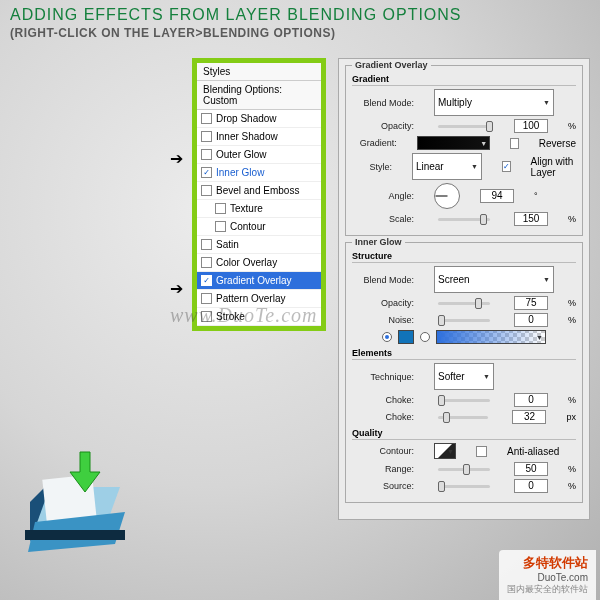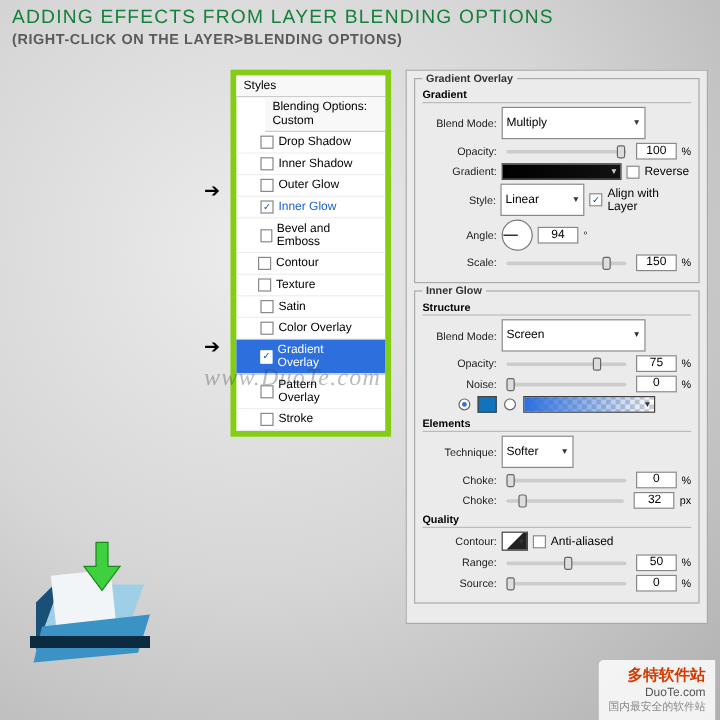--- a/index.html
+++ b/index.html
@@ -2,34 +2,34 @@
 <html><head>
 <meta charset="utf-8">
 <style>
   * { box-sizing: border-box; font-family: Tahoma, Arial, sans-serif; font-size: 10px; }
   body { margin: 0; width: 600px; height: 600px; background: radial-gradient(ellipse at 35% 35%, #ececec 0%, #d6d6d6 50%, #b0b0b0 100%); position: relative; overflow: hidden; }
   .title { position: absolute; top: 6px; left: 10px; font-family: Arial, sans-serif; font-size: 16px; letter-spacing: 1px; color: #15803d; font-weight: 400; }
   .subtitle { position: absolute; top: 26px; left: 10px; font-family: Arial, sans-serif; font-size: 12px; letter-spacing: 0.5px; color: #5a5a5a; font-weight: 700; }
 
   .styles-panel { position: absolute; top: 58px; left: 192px; width: 134px; background: #fff; border: 5px solid #84cc16; }
   .styles-header { padding: 3px 6px; border-bottom: 1px solid #ccc; background: #f8f8f8; font-weight: 400; }
-  .styles-sub { padding: 3px 6px; border-bottom: 1px solid #ccc; background: #f8f8f8; margin-left: 24px; }
-  .styles-item { display: flex; align-items: center; padding: 3px 20px; border-bottom: 1px solid #eee; gap: 4px; }
+  .styles-sub { padding: 3px 6px; border-bottom: 1px solid #ccc; background: #f8f8f8; }
+  .styles-item { display: flex; align-items: center; padding: 3px 4px; border-bottom: 1px solid #eee; gap: 4px; }
   .styles-item.indent { padding-left: 18px; }
   .styles-item.selected { background: #2d6fdc; color: #fff; }
   .styles-item.active-text { color: #1a5fd0; }
   .cb { width: 11px; height: 11px; border: 1px solid #888; background: #fff; display: inline-flex; align-items: center; justify-content: center; font-size: 8px; color: #0050c8; line-height: 1; }
   .styles-item.selected .cb { border-color:#fff; }
   .arrow-ptr { position: absolute; font-size: 16px; color: #000; }
 
   .settings-panel { position: absolute; top: 58px; left: 338px; width: 252px; border: 1px solid #aaa; background: #ebebeb; padding: 6px 6px 10px 6px; }
   .fieldset { border: 1px solid #aaa; margin: 0 0 6px 0; padding: 4px 6px 6px 6px; position: relative; }
   .fieldset .legend { position: absolute; top: -6px; left: 6px; background: #ebebeb; padding: 0 3px; font-weight: 700; color: #333; font-size: 9px; }
   .section-sub { font-weight: 700; font-size: 9px; margin: 4px 0 2px 0; border-bottom: 1px solid #bbb; padding-bottom: 1px; }
-  .row { display: flex; align-items: center; margin: 3px 0; gap: 4px; }
+  .row { display: flex; align-items: center; margin: 3px 0; gap: 20px; }
   .lbl { width: 62px; text-align: right; font-size: 9px; color: #222; }
   .dropdown { display: inline-flex; align-items: center; justify-content: space-between; background: #fff; border: 1px solid #888; height: 27px; padding: 0 3px; min-width: 80px; }
   .tri { font-size: 7px; color: #333; }
   .slider { flex: 1; height: 3px; background: #ccc; position: relative; border-radius: 2px; margin: 0 4px; }
   .slider .thumb { position: absolute; top: -4px; width: 7px; height: 11px; background: #ddd; border: 1px solid #666; border-radius: 2px; }
   .numbox { width: 34px; height: 14px; border: 1px solid #888; background: #fff; text-align: center; line-height: 12px; }
   .unit { font-size: 9px; }
   .grad-swatch { width: 100px; height: 14px; border: 1px solid #444; display: inline-flex; align-items: center; justify-content: flex-end; padding-right: 2px; }
   .grad-dark { background: linear-gradient(to right, #000, #111); }
   .grad-checker { background: repeating-conic-gradient(#ccc 0% 25%, #fff 0% 50%) 0/8px 8px; position: relative; }
@@ -77,25 +77,25 @@
       <div class="styles-item active-text">
         <span class="cb">✓</span>
         <span>Inner Glow</span>
       </div>
       <div class="styles-item">
         <span class="cb"></span>
         <span>Bevel and Emboss</span>
       </div>
       <div class="styles-item indent">
         <span class="cb"></span>
+        <span>Texture</span>
+      </div>
+      <div class="styles-item indent">
+        <span class="cb"></span>
         <span>Contour</span>
-      </div>
-      <div class="styles-item indent">
-        <span class="cb"></span>
-        <span>Texture</span>
       </div>
       <div class="styles-item">
         <span class="cb"></span>
         <span>Satin</span>
       </div>
       <div class="styles-item">
         <span class="cb"></span>
         <span>Color Overlay</span>
       </div>
       <div class="styles-item selected">

